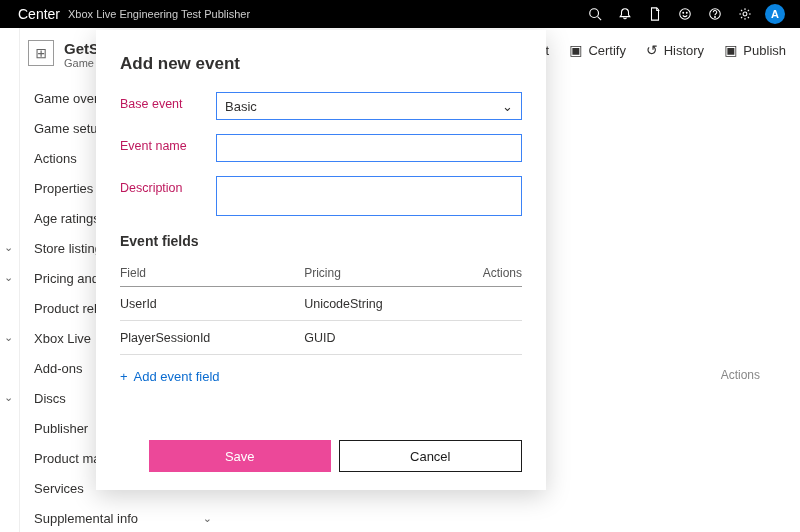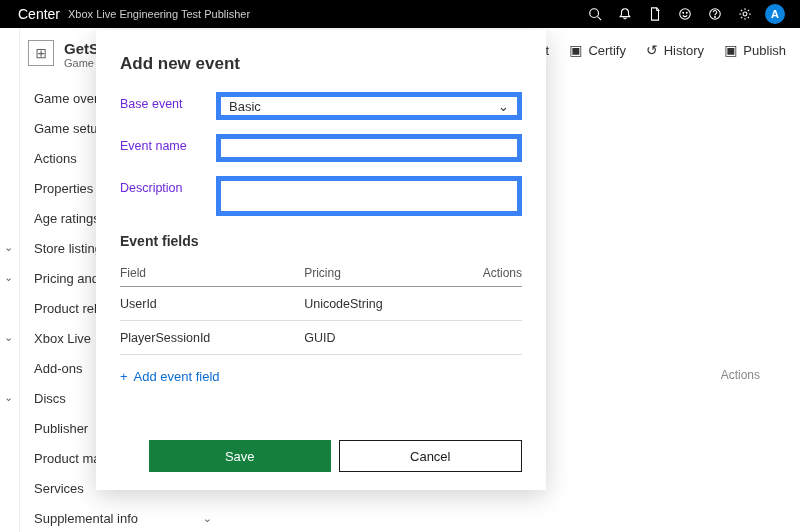--- a/index.html
+++ b/index.html
@@ -105,24 +105,24 @@
     width:450px; height:460px;
     background:#fff;
     box-shadow:0 6px 24px rgba(0,0,0,0.18);
     padding:24px 24px 18px 24px;
   }
   .modal h2 { font-size:17px; font-weight:600; margin-bottom:18px; }
   .frow {
     display:flex; align-items:flex-start;
     margin-bottom:14px;
   }
-  .frow label { width:96px; font-size:12.5px; color:#6d28d9; padding-top:5px; }
+  .frow label { width:96px; font-size:12.5px; color:#be185d; padding-top:5px; }
   .frow .ctrl { flex:1; }
   .inp, .sel, .ta {
-    width:100%; border:5px solid #3b82f6; font-family:inherit;
+    width:100%; border:1px solid #3b82f6; font-family:inherit;
     font-size:13px; padding:5px 8px; background:#fff;
   }
   .sel { display:flex; align-items:center; justify-content:space-between; height:28px; cursor:pointer; }
   .inp { height:28px; }
   .ta  { height:40px; resize:none; }
   .modal h3 { font-size:14px; font-weight:600; margin:8px 0 10px; }
   .ftable { width:100%; font-size:12.5px; }
   .ftable .hrow, .ftable .drow {
     display:flex; align-items:center;
     border-bottom:1px solid #ddd; height:34px;
@@ -136,21 +136,21 @@
     display:flex; align-items:center; gap:6px; cursor:pointer;
   }
   .btns {
     position:absolute; left:24px; right:24px; bottom:18px;
     display:flex; gap:8px;
   }
   .btn {
     flex:1; height:32px; display:flex; align-items:center; justify-content:center;
     font-size:13px; cursor:pointer;
   }
-  .btn.primary { background:#15803d; color:#fff;margin-left:29px; }
+  .btn.primary { background:#ec4899; color:#fff;margin-left:29px; }
   .btn.secondary { background:#fff; border:1px solid #1b1b1b; color:#1b1b1b; }
 </style>
 </head>
 <body>
 
 <div class="hdr">
   <span class="brand">Center</span>
   <span class="pub">Xbox Live Engineering Test Publisher</span>
   <span class="spacer"></span>
   <div class="hicon">

